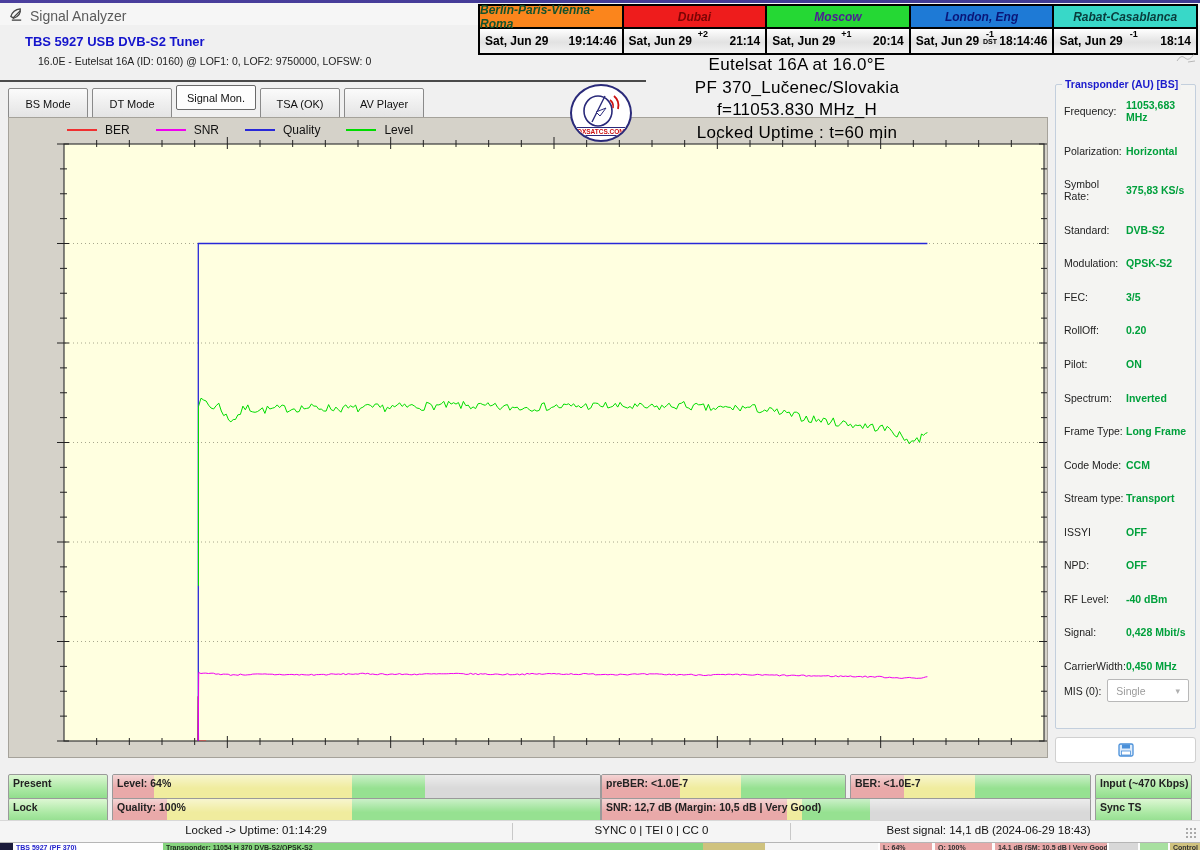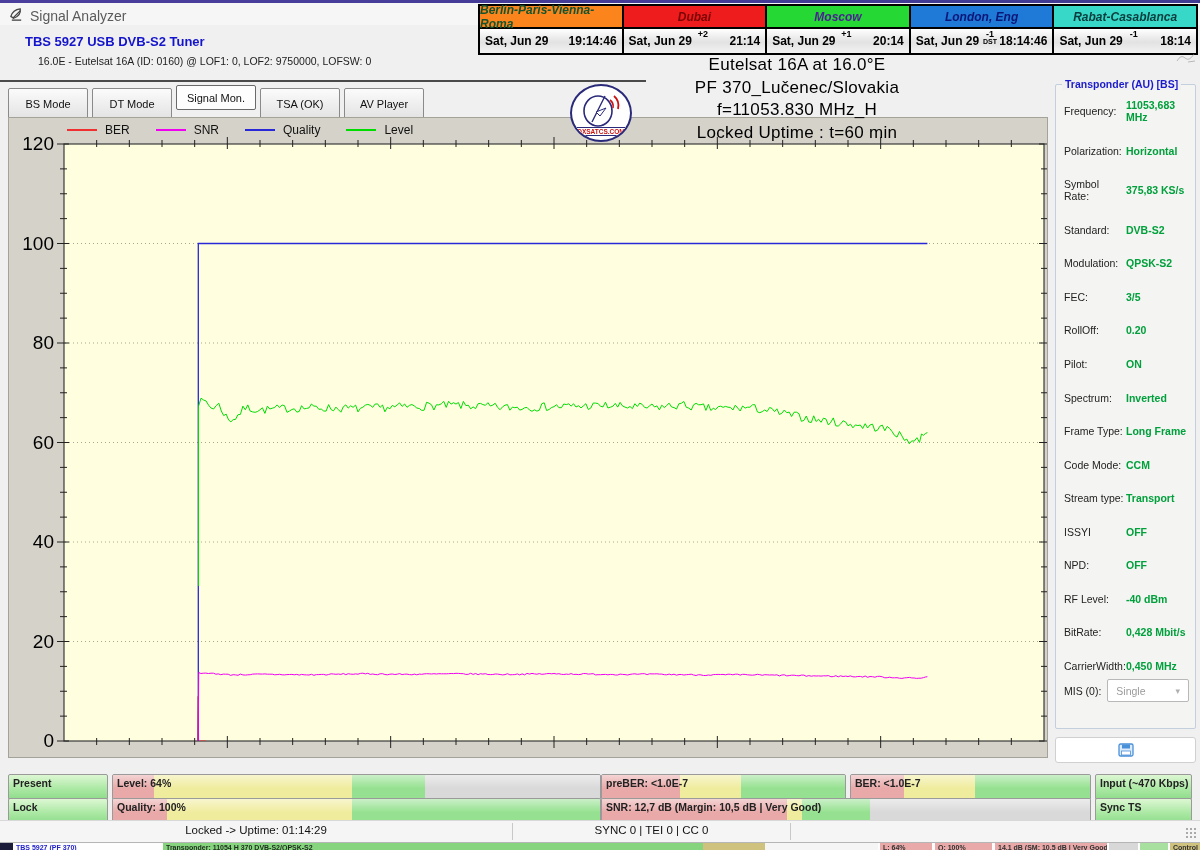--- a/index.html
+++ b/index.html
@@ -216,29 +216,20 @@
     <div class="legend-item">
       <div class="legend-swatch" style="background: rgb(40, 40, 216);"></div>
       <span>Quality</span>
     </div>
 
     <div class="legend-item">
       <div class="legend-swatch" style="background: rgb(0, 220, 0);"></div>
       <span>Level</span>
     </div>
   </div>
-    <div class="ylabels" id="ylabels">
-        <div class="ylab" style="top: 26px;">120</div>
-        <div class="ylab" style="top: 125.5px;">100</div>
-        <div class="ylab" style="top: 225px;">80</div>
-        <div class="ylab" style="top: 324.5px;">60</div>
-        <div class="ylab" style="top: 424px;">40</div>
-        <div class="ylab" style="top: 523.5px;">20</div>
-        <div class="ylab" style="top: 623px;">0</div>
-      </div>
     <svg id="chart-svg" width="1038" height="639">
         <rect class="plot-border" x="55" y="26" width="980" height="597"></rect>
         <line class="grid" x1="56" y1="523.5" x2="1034" y2="523.5"></line>
         <line class="grid" x1="56" y1="424" x2="1034" y2="424"></line>
         <line class="grid" x1="56" y1="324.5" x2="1034" y2="324.5"></line>
         <line class="grid" x1="56" y1="225" x2="1034" y2="225"></line>
         <line class="grid" x1="56" y1="125.5" x2="1034" y2="125.5"></line>
         <line class="tick" x1="48" y1="623" x2="60" y2="623"></line>
         <line class="tick" x1="1030" y1="623" x2="1042" y2="623"></line>
         <line class="tick" x1="51" y1="598.125" x2="58" y2="598.125"></line>
@@ -431,21 +422,21 @@
       <span class="tp-label">NPD:</span>
       <span class="tp-value">OFF</span>
     </div>
 
     <div class="tp-row">
       <span class="tp-label">RF Level:</span>
       <span class="tp-value">-40 dBm</span>
     </div>
 
     <div class="tp-row">
-      <span class="tp-label">BitRate:</span>
+      <span class="tp-label">Signal:</span>
       <span class="tp-value">0,428 Mbit/s</span>
     </div>
 
     <div class="tp-row">
       <span class="tp-label">CarrierWidth:</span>
       <span class="tp-value">0,450 MHz</span>
     </div>
   </div>
     <div class="mis-row">
       <span class="tp-label" style="width:auto;flex:0 0 auto;">MIS (0):</span>
@@ -517,20 +508,21 @@
     <div class="meter" style="left: 1095px; top: 798px; width: 97px; background: linear-gradient(rgb(221, 247, 211), rgb(169, 232, 162) 60%, rgb(143, 220, 138));">
       <span class="mlabel">Sync TS</span>
     </div>
   </div>
 
   <div class="statusbar">
     <div class="status-cell" style="left:0;width:512px;">Locked -&gt; Uptime: 01:14:29</div>
     <div class="status-div" style="left:512px;"></div>
     <div class="status-cell" style="left:513px;width:277px;">SYNC 0 | TEI 0 | CC 0</div>
     <div class="status-div" style="left:790px;"></div>
+    <div class="status-cell" style="left:791px;width:395px;">Best signal: 14,1 dB (2024-06-29 18:43)</div>
     <div class="grip"></div>
   </div>
 
   <div class="sliver" id="sliver">
       <div class="chunk" style="left: 0px; width: 13px; background: rgb(27, 27, 58); color: rgb(255, 255, 255);"></div>
       <div class="chunk" style="left: 13px; width: 148px; background: rgb(253, 253, 253); color: rgb(34, 34, 204);">TBS 5927 (PF 370)</div>
       <div class="chunk" style="left: 163px; width: 540px; background: rgb(134, 213, 126); color: rgb(28, 42, 28);">Transponder: 11054 H 370 DVB-S2/QPSK-S2</div>
       <div class="chunk" style="left: 703px; width: 62px; background: rgb(207, 194, 126); color: rgb(51, 51, 51);"></div>
       <div class="chunk" style="left: 765px; width: 113px; background: rgb(245, 245, 245); color: rgb(51, 51, 51);"></div>
       <div class="chunk" style="left: 880px; width: 52px; background: rgb(233, 169, 169); color: rgb(48, 48, 48);">L: 64%</div>

